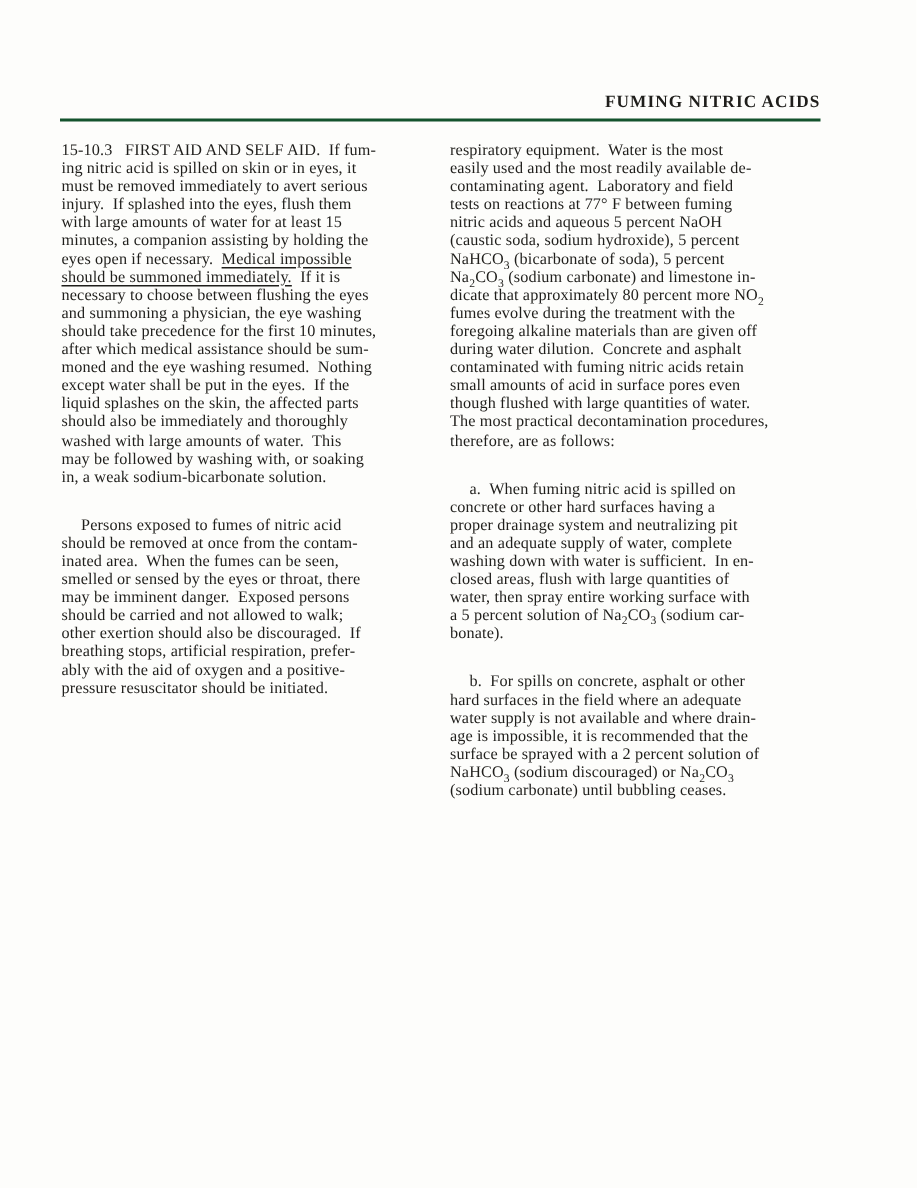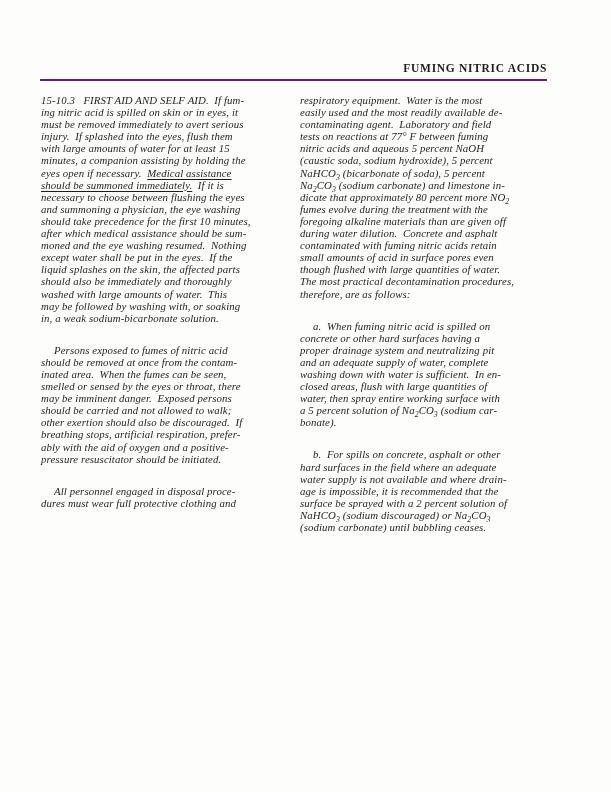--- a/index.html
+++ b/index.html
@@ -9,35 +9,34 @@
     background:#fdfdfb;
     overflow:hidden;
     font-family:"Liberation Serif", serif;
     color:#1f1e1b;
   }
   .header{
     position:absolute;
     left:40px;top:58px;
     width:507px;
     text-align:right;
-    border-bottom:2px solid #701a75;
+    border-bottom:2px solid #14532d;
     padding-bottom:3px;
   }
   .header .title{
     font-size:11.5px;
     letter-spacing:0.7px;
     font-weight:bold;
   }
   .columns{
     position:absolute;
     left:41px;top:94px;
     width:509px;
     display:flex;
     gap:9px;
-    font-style:italic;
   }
   .col{width:250px;}
   .para{
     margin:0 0 12px 0;
     font-size:10.8px;
     line-height:12.1px;
     white-space:pre-wrap;
     letter-spacing:0.1px;
   }
   .ind{text-indent:13px;margin-top:20px;}
@@ -55,21 +54,21 @@
   </div>
 
   <div class="columns">
     <div class="col">
         <p class="para"><span>15-10.3   FIRST AID AND SELF AID.  If fum-
 ing nitric acid is spilled on skin or in eyes, it
 must be removed immediately to avert serious
 injury.  If splashed into the eyes, flush them
 with large amounts of water for at least 15
 minutes, a companion assisting by holding the
-eyes open if necessary.  </span><span class="ul">Medical assistance
+eyes open if necessary.  </span><span class="ul">Medical impossible
 should be summoned immediately.</span><span>  If it is
 necessary to choose between flushing the eyes
 and summoning a physician, the eye washing
 should take precedence for the first 10 minutes,
 after which medical assistance should be sum-
 moned and the eye washing resumed.  Nothing
 except water shall be put in the eyes.  If the
 liquid splashes on the skin, the affected parts
 should also be immediately and thoroughly
 washed with large amounts of water.  This
@@ -78,22 +77,20 @@
         <p class="para ind"><span>Persons exposed to fumes of nitric acid
 should be removed at once from the contam-
 inated area.  When the fumes can be seen,
 smelled or sensed by the eyes or throat, there
 may be imminent danger.  Exposed persons
 should be carried and not allowed to walk;
 other exertion should also be discouraged.  If
 breathing stops, artificial respiration, prefer-
 ably with the aid of oxygen and a positive-
 pressure resuscitator should be initiated.</span></p>
-        <p class="para ind"><span>All personnel engaged in disposal proce-
-dures must wear full protective clothing and</span></p>
       </div>
     <div class="col">
         <p class="para"><span>respiratory equipment.  Water is the most
 easily used and the most readily available de-
 contaminating agent.  Laboratory and field
 tests on reactions at 77° F between fuming
 nitric acids and aqueous 5 percent NaOH
 (caustic soda, sodium hydroxide), 5 percent
 NaHCO</span><sub>3</sub><span> (bicarbonate of soda), 5 percent
 Na</span><sub>2</sub><span>CO</span><sub>3</sub><span> (sodium carbonate) and limestone in-

